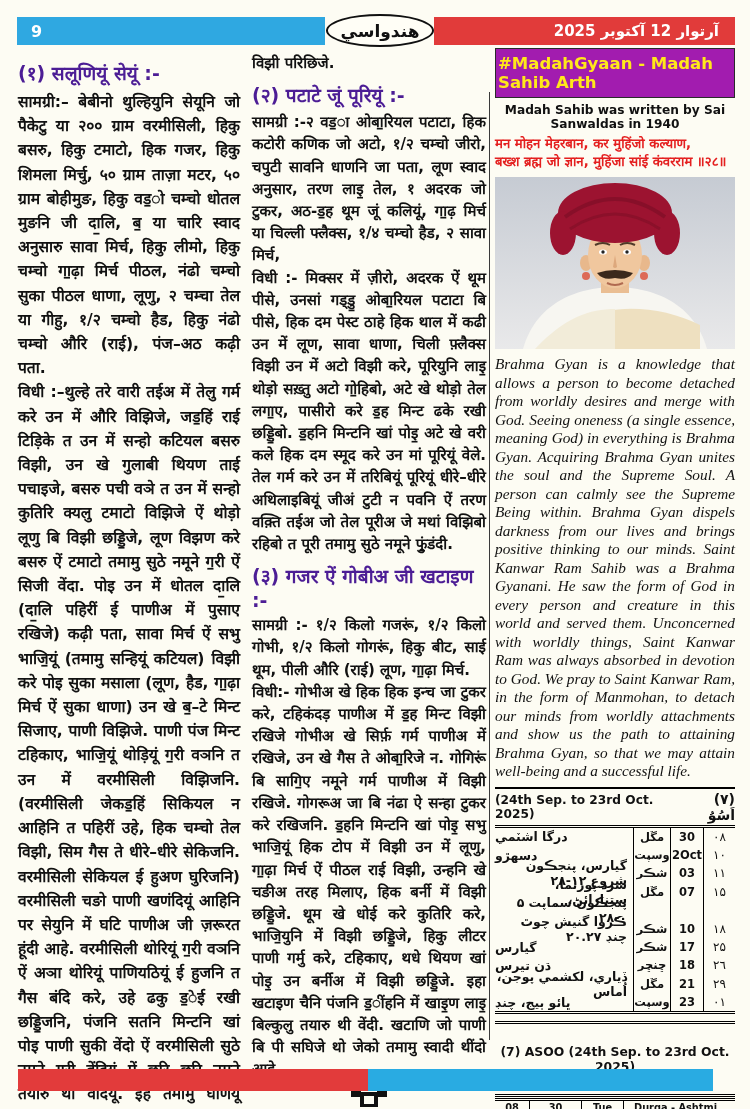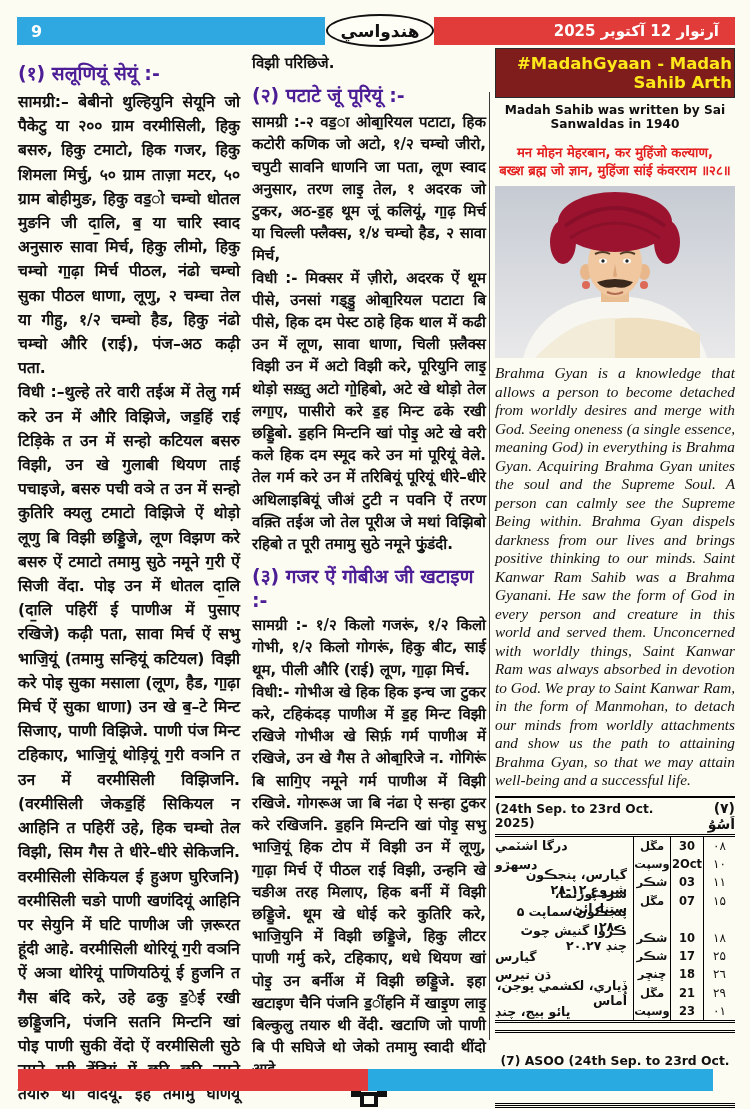--- a/index.html
+++ b/index.html
@@ -27,25 +27,25 @@
   .title-row{display:flex;align-items:flex-start}
   .paper-title{color:#1ea1e2;font-size:31px;line-height:34px;font-weight:bold;
                width:150px;letter-spacing:-1px;text-shadow:1px 1px 0 #fff}
   .byline{font-weight:bold;font-size:16px;margin:4px 0 0 28px}
   .h-red{color:#4c1d95;font-weight:bold;font-size:19px;margin:10px 0 4px 0}
   .body-txt{font-size:15.6px;font-weight:600;line-height:24.2px;text-align:justify}
   .col-mid .body-txt{font-size:15px;line-height:22.2px}
   .col-mid .h-red{margin:8px 0 3px 0}
   .ornament{text-align:center;margin-top:6px}
   
-  .madah-box{background:#7f1d1d;border:1px solid #2a2a2a;color:#ffe81a;font-weight:bold;
-             font-size:16.5px;text-align:right;padding:5px 2px}
+  .madah-box{background:#a21caf;border:1px solid #2a2a2a;color:#ffe81a;font-weight:bold;
+             font-size:16.5px;text-align:left;padding:5px 2px}
   .madah-sub{font-size:12.2px;font-weight:bold;text-align:center;margin-top:5px}
   .verse{color:#e41f1f;font-weight:bold;font-size:13.2px;line-height:17.5px;
-         text-align:center;margin-top:13px}
+         margin-top:4px}
   .photo-wrap{margin:7px 0 4px 0;line-height:0}
   .brahma{font-family:"Liberation Serif","DejaVu Serif",serif;font-style:italic;
           font-size:15.3px;line-height:18.5px;text-align:justify;margin-top:6px}
   .thin-rule{border-top:2px solid #000;margin-top:6px}
   .cal-hdr1{display:flex;justify-content:center;align-items:center;gap:10px;
             padding:2px 0;font-weight:bold}
   .cal-hdr1 .en{font-size:12.2px}
   .cal-hdr1 .sd{font-size:14px;direction:rtl}
   .cal{border-top:3px double #000;border-bottom:3px double #000}
   .trow{display:flex;align-items:stretch}

